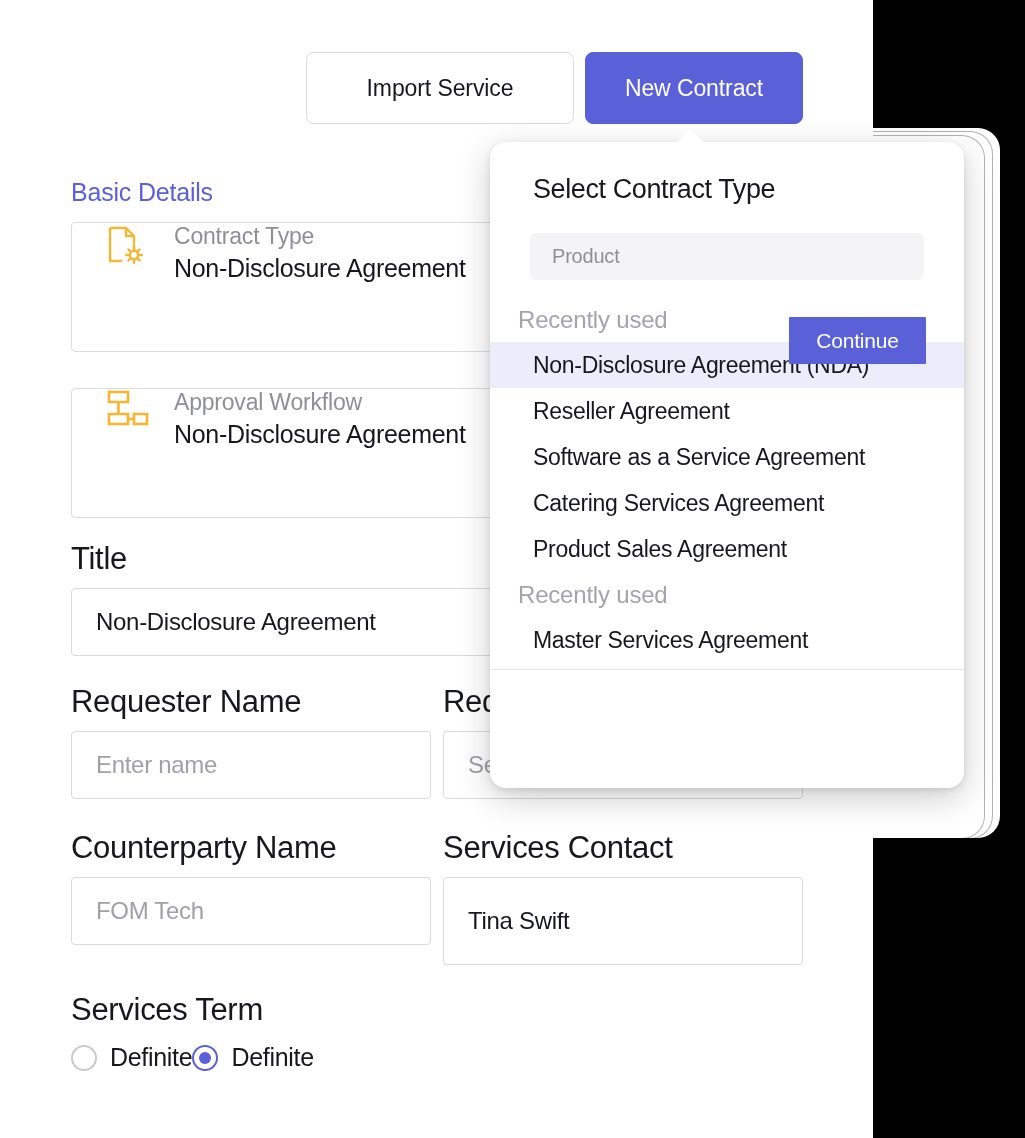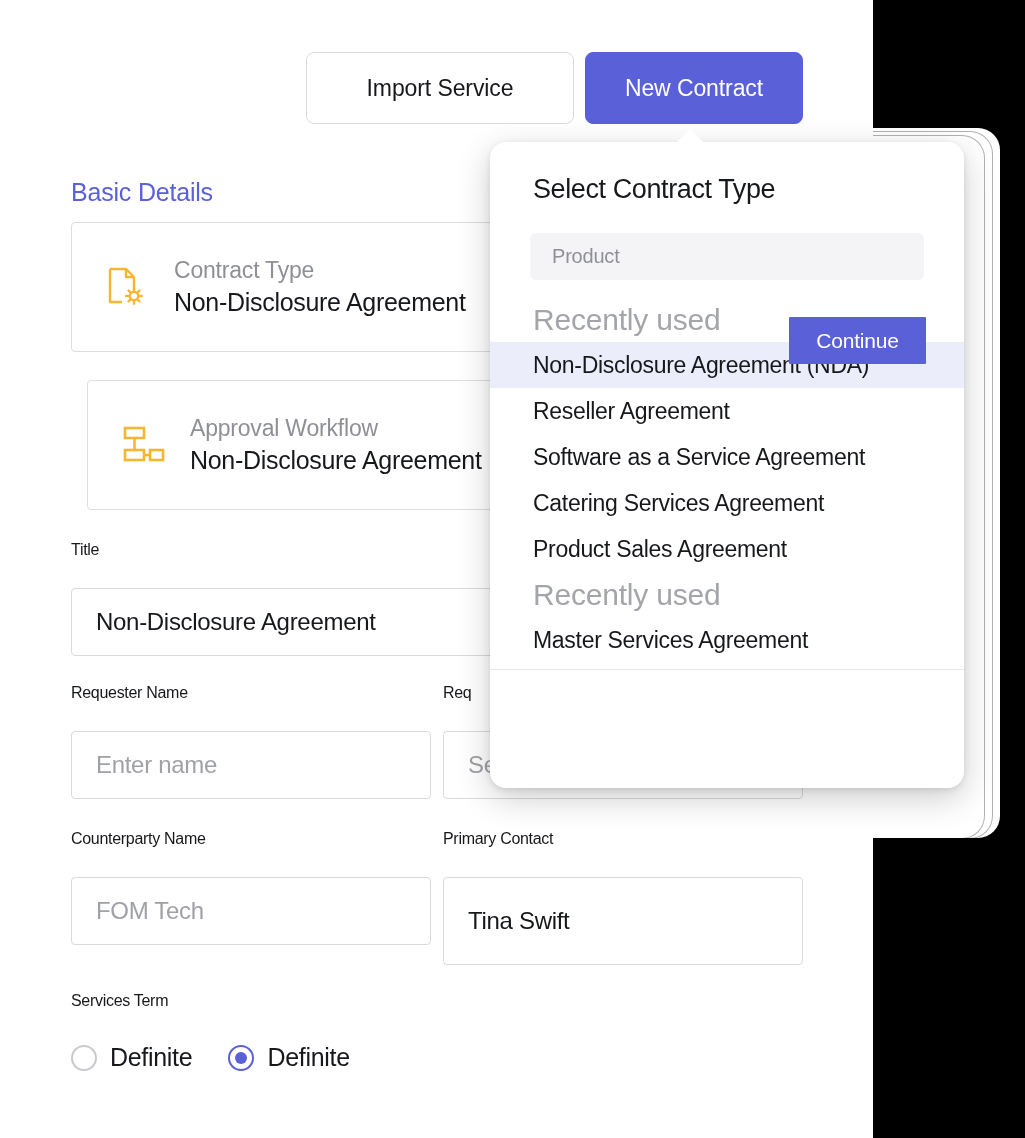--- a/index.html
+++ b/index.html
@@ -43,33 +43,33 @@
   .section-title {
     position: absolute; left: 71px; top: 178px;
     font-size: 25px; color: #5a61d8; letter-spacing: -0.2px;
   }
 
   
   .info-card {
     position: absolute; left: 71px; width: 735px;
     border: 1px solid #dcdde0; border-radius: 4px;
     background: #fff;
-    display: flex; align-items: center; gap: 22px;
+    display: flex; align-items: flex-start; gap: 22px;
     padding: 0 28px;
   }
   #card-contract-type { top: 222px; height: 130px; }
-  #card-approval-workflow { top: 380px; height: 130px; margin-left: 16px; }
+  #card-approval-workflow { top: 388px; height: 130px; }
   .info-card .icon-wrap { width: 52px; flex: 0 0 52px; display:flex; align-items:center; justify-content:center; }
   .info-card .txt { display: flex; flex-direction: column; gap: 4px; overflow: hidden; }
   .info-card .lbl { font-size: 23px; color: #8f9096; letter-spacing: -0.2px; }
   .info-card .val { font-size: 25px; color: #17181c; letter-spacing: -0.3px; white-space: nowrap; }
 
   
   .field-label {
-    position: absolute; font-size: 16px; color: #17181c; letter-spacing: -0.3px; text-align: center;
+    position: absolute; font-size: 31px; color: #17181c; letter-spacing: -0.3px; text-align: center;
   }
   .field-box {
     position: absolute;
     border: 1px solid #d9dadd; border-radius: 4px;
     background: #fff;
     display: flex; align-items: center;
     padding: 0 24px;
     font-size: 24px; letter-spacing: -0.3px;
   }
   .field-box.ph { color: #a0a1a7; }
@@ -84,21 +84,21 @@
   #fld-requester-email { left: 443px; top: 731px; width: 360px; height: 68px; }
 
   #lbl-counterparty-name { left: 71px; top: 830px; }
   #fld-counterparty-name { left: 71px; top: 877px; width: 360px; height: 68px; }
   #lbl-primary-contact { left: 443px; top: 830px; }
   #fld-primary-contact { left: 443px; top: 877px; width: 360px; height: 88px; }
 
   #lbl-contract-term { left: 71px; top: 992px; }
 
   
-  .radio-row { position: absolute; left: 71px; top: 1043px; display: flex; align-items: center; gap: 36px; }
+  .radio-row { position: absolute; left: 71px; top: 1043px; display: flex; align-items: center; }
   .radio-opt { display: flex; align-items: center; gap: 13px; cursor: pointer; }
   .radio-dot {
     width: 26px; height: 26px; border-radius: 50%;
     border: 2px solid #c9cace; background: #fff;
     display: flex; align-items: center; justify-content: center;
   }
   .radio-opt.on .radio-dot { border-color: #5a61d8; }
   .radio-opt.on .radio-dot::after {
     content: ""; width: 12px; height: 12px; border-radius: 50%; background: #5a61d8;
   }
@@ -134,22 +134,22 @@
   .pop-search {
     position: absolute; left: 40px; top: 91px;
     width: 394px; height: 47px;
     background: #f4f4f6; border-radius: 6px;
     display: flex; align-items: center; padding: 0 22px;
     font-size: 20px; color: #8f9096; letter-spacing: -0.2px;
   }
   .pop-list { position: absolute; left: 0; top: 155px; width: 474px; }
   .group-label {
     height: 45px; display: flex; align-items: center;
-    padding-left: 43px;
-    font-size: 30px; color: #a4a5aa; letter-spacing: -0.2px;
+    padding-left: 28px;
+    font-size: 24px; color: #a4a5aa; letter-spacing: -0.2px;
   }
   .opt-row {
     height: 46px; display: flex; align-items: center;
     padding-left: 43px;
     font-size: 23px; color: #17181c; letter-spacing: -0.3px;
     cursor: pointer;
   }
   .opt-row.selected { background: #ecedfb; }
   .pop-divider {
     position: absolute; left: 0; top: 527px; width: 474px; height: 1px; background: #e6e7ea;
@@ -220,21 +220,21 @@
 
     <div class="field-label" id="lbl-requester-name">Requester Name</div>
     <div class="field-box ph" id="fld-requester-name">Enter name</div>
 
     <div class="field-label" id="lbl-requester-email">Req</div>
     <div class="field-box ph" id="fld-requester-email">Se</div>
 
     <div class="field-label" id="lbl-counterparty-name">Counterparty Name</div>
     <div class="field-box ph" id="fld-counterparty-name">FOM Tech</div>
 
-    <div class="field-label" id="lbl-primary-contact">Primary Contact</div>
+    <div class="field-label" id="lbl-primary-contact">Services Contact</div>
     <div class="field-box val" id="fld-primary-contact">Tina Swift</div>
 
     <div class="field-label" id="lbl-contract-term">Services Term</div>
     <div class="radio-row">
       <label class="radio-opt">
         <span class="radio-dot"></span>
         <span class="radio-label">Definite</span>
       </label>
       <label class="radio-opt on">
         <span class="radio-dot"></span>

